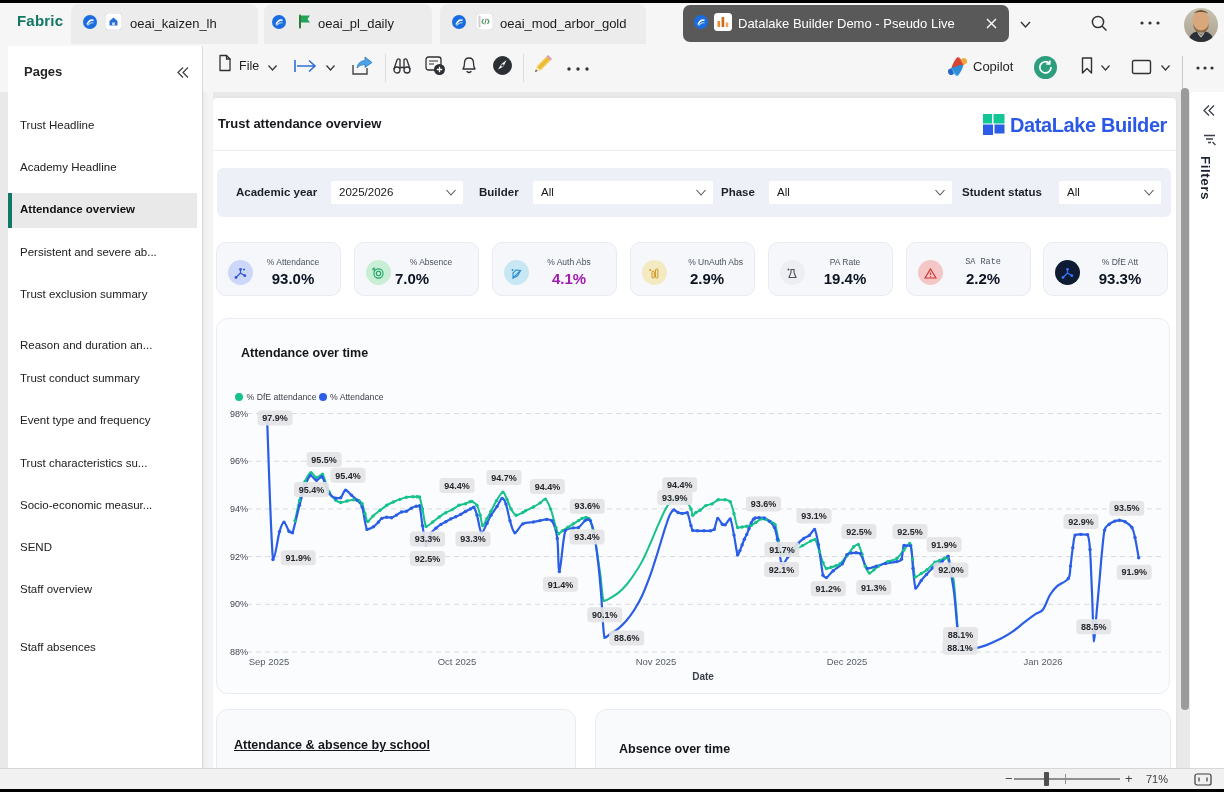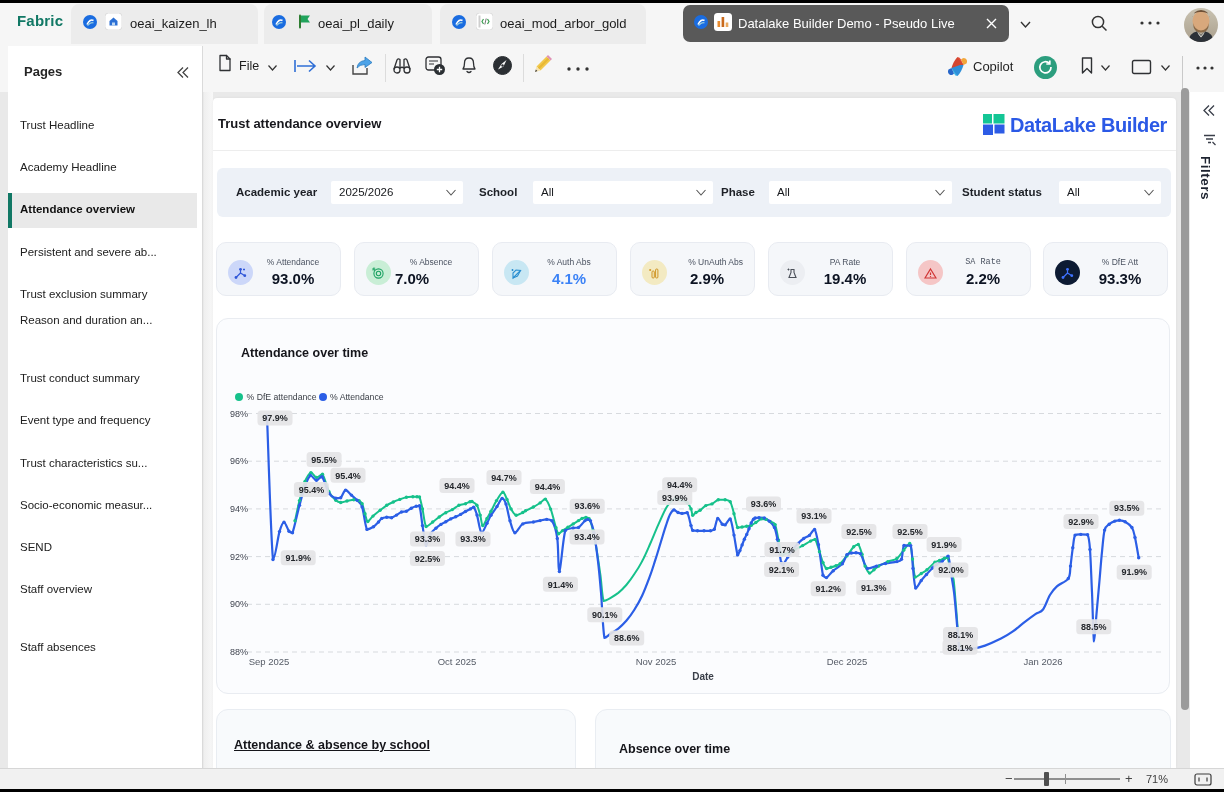--- a/index.html
+++ b/index.html
@@ -206,21 +206,21 @@
         <path d="M7 1.5 L2 6.5 L7 11.5 M12 1.5 L7 6.5 L12 11.5" stroke="#444" stroke-width="1.3" fill="none"></path>
       </svg>
   <div id="navlist">
         <div class="abs" style="left:12px;top:73px;font-size:11.5px;color:#202020;">Trust Headline</div>
         <div class="abs" style="left:12px;top:115px;font-size:11.5px;color:#202020;">Academy Headline</div>
         <div class="abs" style="left:0px;top:147px;width:189px;height:35px;background:#e9e9e9;"></div>
         <div class="abs" style="left:0px;top:147px;width:4px;height:35px;background:#117865;"></div>
         <div class="abs" style="left:12px;top:157px;font-size:11.5px;font-weight:bold;color:#111;">Attendance overview</div>
         <div class="abs" style="left:12px;top:200px;font-size:11.5px;color:#202020;">Persistent and severe ab...</div>
         <div class="abs" style="left:12px;top:242px;font-size:11.5px;color:#202020;">Trust exclusion summary</div>
-        <div class="abs" style="left:12px;top:268px;font-size:11.5px;color:#202020;">Reason and duration an...</div>
+        <div class="abs" style="left:12px;top:293px;font-size:11.5px;color:#202020;">Reason and duration an...</div>
         <div class="abs" style="left:12px;top:326px;font-size:11.5px;color:#202020;">Trust conduct summary</div>
         <div class="abs" style="left:12px;top:368px;font-size:11.5px;color:#202020;">Event type and frequency</div>
         <div class="abs" style="left:12px;top:411px;font-size:11.5px;color:#202020;">Trust characteristics su...</div>
         <div class="abs" style="left:12px;top:453px;font-size:11.5px;color:#202020;">Socio-economic measur...</div>
         <div class="abs" style="left:12px;top:495px;font-size:11.5px;color:#202020;">SEND</div>
         <div class="abs" style="left:12px;top:537px;font-size:11.5px;color:#202020;">Staff overview</div>
         <div class="abs" style="left:12px;top:579px;font-size:11.5px;color:#202020;margin-top:16px;">Staff absences</div>
       </div>
 </div>
 
@@ -239,21 +239,21 @@
   <div class="abs" style="left:0px;top:52px;width:963px;height:1px;background:#ededed;"></div>
 
   <div class="abs" style="left:4px;top:70px;width:954px;height:49px;background:#edf1f7;border-radius:6px;">
     <div class="abs" style="left:19px;top:18px;font-size:11.5px;font-weight:bold;color:#1d2026;">Academic year</div>
     <div class="abs" style="left:114px;top:13px;width:132px;height:23px;background:#fff;border-radius:2px;">
       <div class="abs" style="left:8px;top:5px;font-size:11.5px;color:#16181c;">2025/2026</div>
       <svg class="abs" style="left:114px;top:8px;" width="12" height="8" viewBox="0 0 12 8">
             <path d="M1.5 1 L6 6 L10.5 1" stroke="#555" stroke-width="1.1" fill="none"></path>
           </svg>
     </div>
-    <div class="abs" style="left:262px;top:18px;font-size:11.5px;font-weight:bold;color:#1d2026;">School</div>
+    <div class="abs" style="left:262px;top:18px;font-size:11.5px;font-weight:bold;color:#1d2026;">Builder</div>
     <div class="abs" style="left:316px;top:13px;width:180px;height:23px;background:#fff;border-radius:2px;">
       <div class="abs" style="left:8px;top:5px;font-size:11.5px;color:#16181c;">All</div>
       <svg class="abs" style="left:162px;top:8px;" width="12" height="8" viewBox="0 0 12 8">
             <path d="M1.5 1 L6 6 L10.5 1" stroke="#555" stroke-width="1.1" fill="none"></path>
           </svg>
     </div>
     <div class="abs" style="left:504px;top:18px;font-size:11.5px;font-weight:bold;color:#1d2026;">Phase</div>
     <div class="abs" style="left:552px;top:13px;width:183px;height:23px;background:#fff;border-radius:2px;">
       <div class="abs" style="left:8px;top:5px;font-size:11.5px;color:#16181c;">All</div>
       <svg class="abs" style="left:165px;top:8px;" width="12" height="8" viewBox="0 0 12 8">
@@ -292,21 +292,21 @@
         <div class="abs" style="left:182px;top:159px;width:72px;text-align:center;font-size:8.5px;color:#4a5260;">% Absence</div>
         <div class="abs" style="left:182px;top:171.5px;width:72px;text-align:left;font-size:15px;font-weight:bold;color:#0c1322;">7.0%</div>
         <div class="abs" style="left:279px;top:144px;width:125px;height:54px;background:#f5f7fa;border:1px solid #e8ebf1;border-radius:10px;"></div>
         <div class="abs" style="left:291px;top:162px;width:25px;height:25px;border-radius:50%;background:#c8e7f3;"></div>
         <div class="abs" style="left:297px;top:168px;width:13px;height:13px;"><svg width="13" height="13" viewBox="0 0 13 13">
             <path d="M3 11 L10.5 3.5 L6 3 L3 6 Z" stroke="#2a8fd0" stroke-width="1.1" fill="none"></path>
             <path d="M10.5 3.5 L7.5 9 L3 11" stroke="#2a8fd0" stroke-width="1.1" fill="none"></path>
             <path d="M1.5 3 L3.5 3 M2.5 2 L2.5 4" stroke="#2a8fd0" stroke-width="1"></path>
           </svg></div>
         <div class="abs" style="left:320px;top:159px;width:72px;text-align:center;font-size:8.5px;color:#4a5260;">% Auth Abs</div>
-        <div class="abs" style="left:320px;top:171.5px;width:72px;text-align:center;font-size:15px;font-weight:bold;color:#3b82f6;">4.1%</div>
+        <div class="abs" style="left:320px;top:171.5px;width:72px;text-align:center;font-size:15px;font-weight:bold;color:#a21caf;">4.1%</div>
         <div class="abs" style="left:417px;top:144px;width:125px;height:54px;background:#f5f7fa;border:1px solid #e8ebf1;border-radius:10px;"></div>
         <div class="abs" style="left:429px;top:162px;width:25px;height:25px;border-radius:50%;background:#f3eac2;"></div>
         <div class="abs" style="left:435px;top:168px;width:13px;height:13px;"><svg width="13" height="13" viewBox="0 0 13 13">
             <rect x="4" y="4" width="2.3" height="7" rx="1" stroke="#cf9423" stroke-width="1" fill="none"></rect>
             <rect x="7.6" y="2" width="2.3" height="9" rx="1" stroke="#cf9423" stroke-width="1" fill="none"></rect>
             <path d="M1.2 3 L3.2 3 M2.2 2 L2.2 4" stroke="#cf9423" stroke-width="1"></path>
           </svg></div>
         <div class="abs" style="left:458px;top:159px;width:72px;text-align:right;font-size:8.5px;color:#4a5260;">% UnAuth Abs</div>
         <div class="abs" style="left:458px;top:171.5px;width:72px;text-align:center;font-size:15px;font-weight:bold;color:#0c1322;">2.9%</div>
         <div class="abs" style="left:555px;top:144px;width:125px;height:54px;background:#f5f7fa;border:1px solid #e8ebf1;border-radius:10px;"></div>

